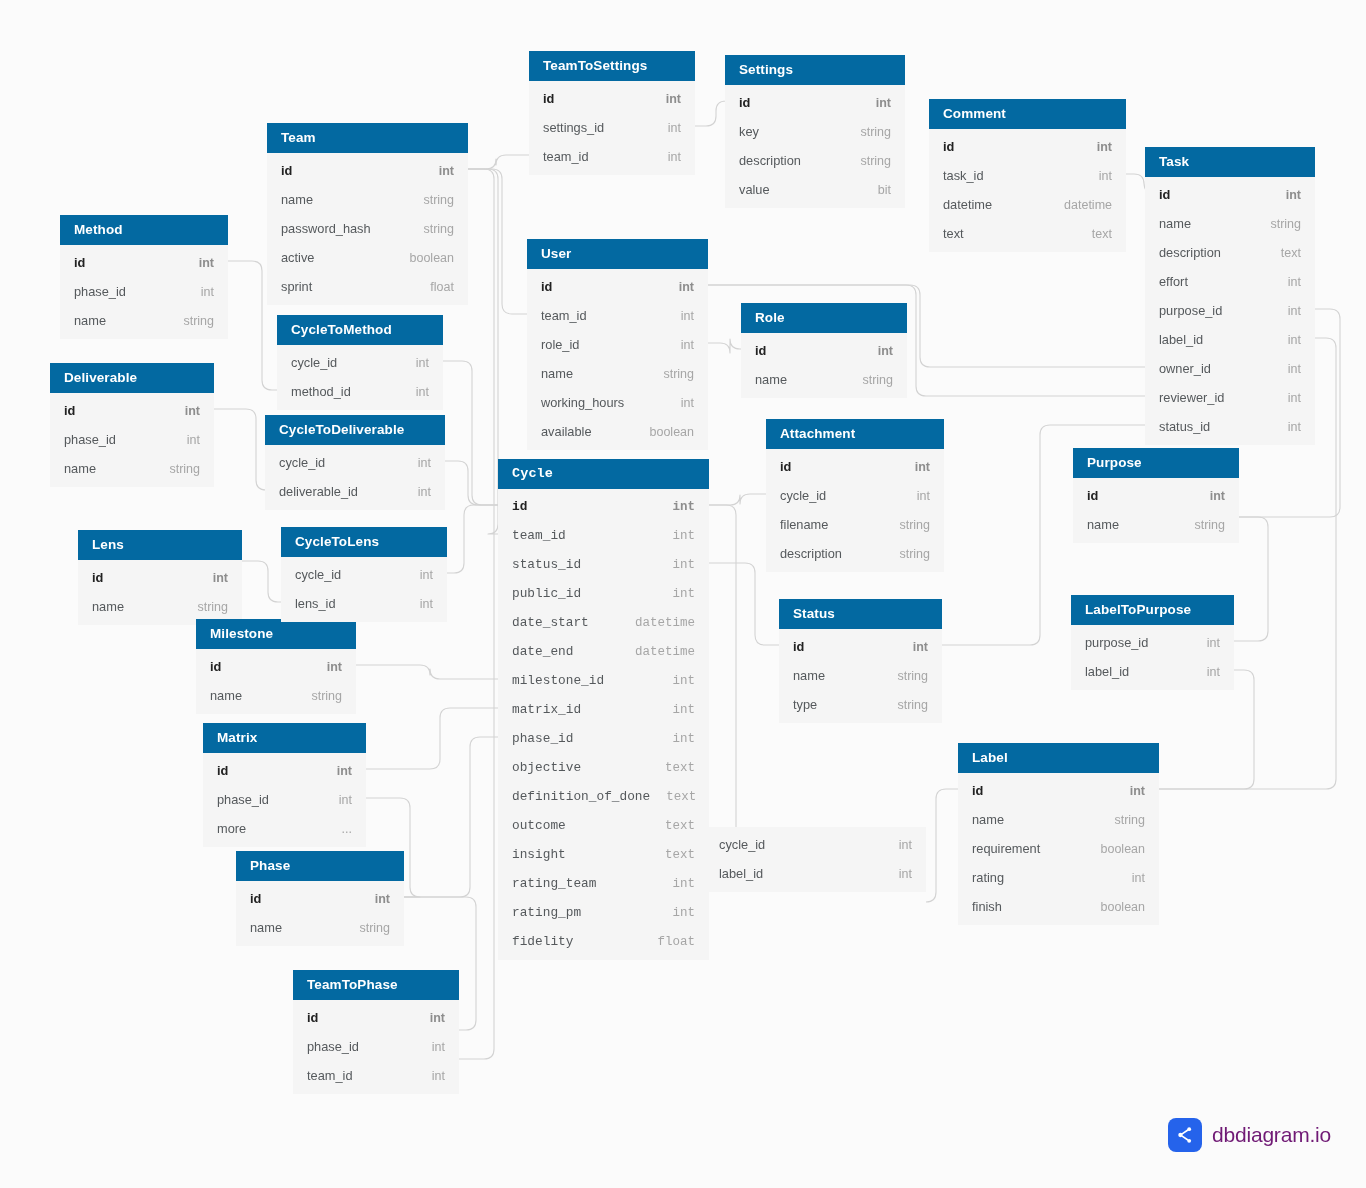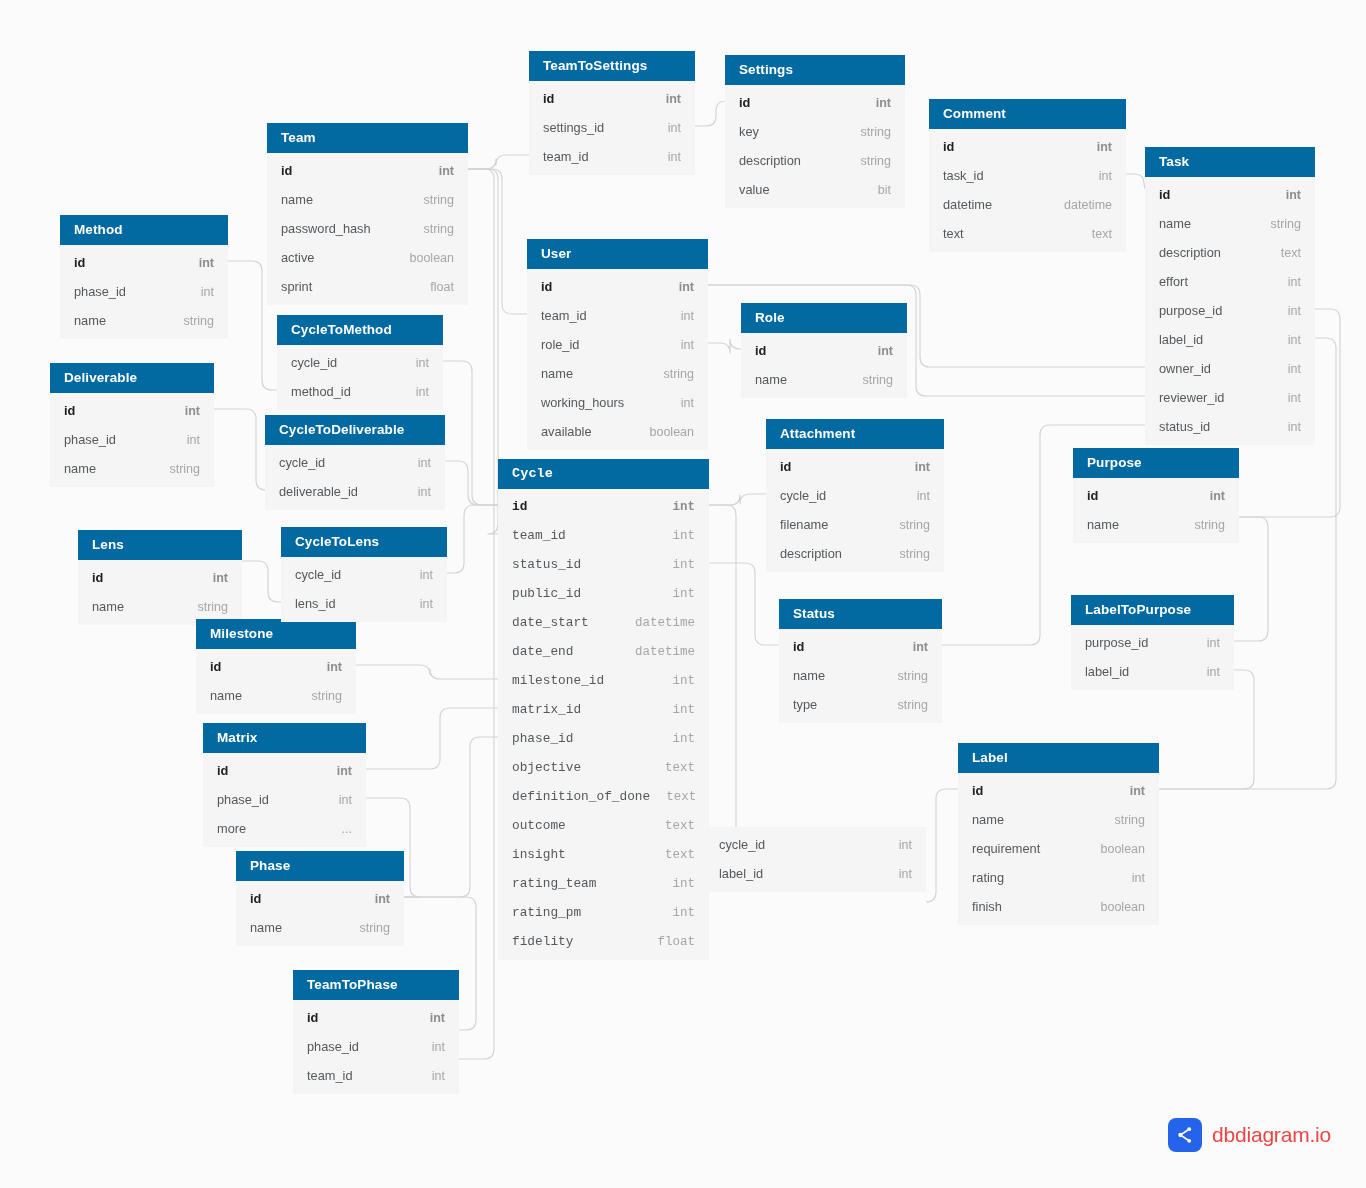--- a/index.html
+++ b/index.html
@@ -86,21 +86,21 @@
     width: 34px;
     height: 34px;
     border-radius: 8px;
     background: #2563eb;
     display: flex;
     align-items: center;
     justify-content: center;
   }
   #logo .wordmark {
     margin-left: 10px;
-    color: #ef4444;
+    color: #701a75;
     font-size: 21px;
     font-weight: 500;
     letter-spacing: -0.2px;
   }
 </style>
 </head>
 <body>
 
 <div id="canvas">
 

